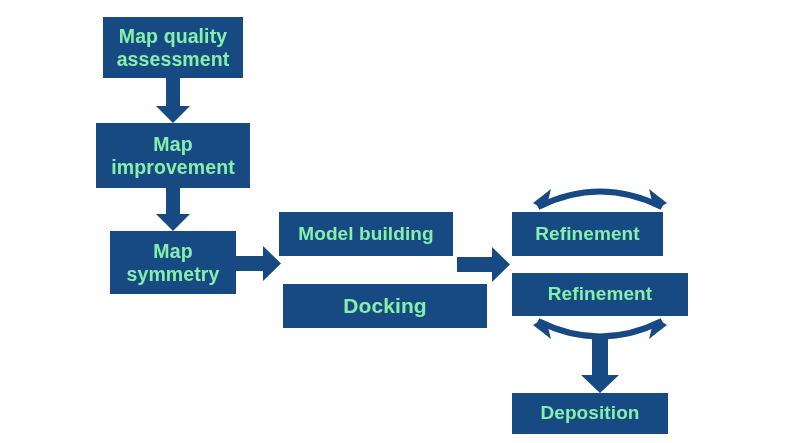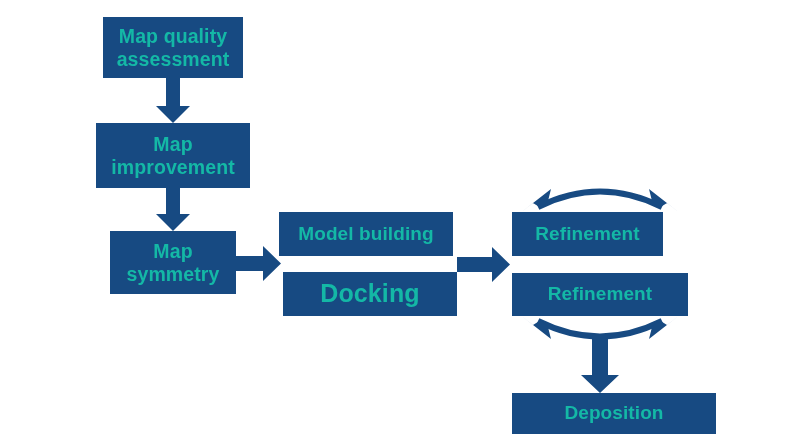--- a/index.html
+++ b/index.html
@@ -15,21 +15,21 @@
     position: relative;
     width: 800px;
     height: 443px;
     background: #ffffff;
     overflow: hidden;
   }
   .node {
     position: absolute;
     box-sizing: border-box;
     background: #174A82;
-    color: #14b8a6;
+    color: #86efac;
     display: flex;
     align-items: center;
     justify-content: flex-end;
     text-align: center;
     line-height: 1.18;
     font-weight: 600;
     letter-spacing: 0.1px;
     white-space: pre-line;
     z-index: 3;
   }
@@ -38,24 +38,24 @@
     width: 100%;
     padding: 0 4px;
     box-sizing: border-box;
   }
 
   
   #node-map-quality   { left: 103px; top: 17px;  width: 140px; height: 61px;  font-size: 19.5px; }
   #node-map-improve   { left: 96px;  top: 123px; width: 154px; height: 65px;  font-size: 19.5px; }
   #node-map-symmetry  { left: 110px; top: 231px; width: 126px; height: 63px;  font-size: 19.5px; }
   #node-model-build   { left: 279px; top: 212px; width: 174px; height: 44px;  font-size: 19px; }
-  #node-docking       { left: 283px; top: 272px; width: 174px; height: 44px;  font-size: 25px; }
+  #node-docking       { left: 283px; top: 284px; width: 204px; height: 44px;  font-size: 21px; }
   #node-refinement    { left: 512px; top: 212px; width: 151px; height: 44px;  font-size: 19px; }
   #node-validation    { left: 512px; top: 273px; width: 176px; height: 43px;  font-size: 19px; }
-  #node-deposition    { left: 512px; top: 393px; width: 204px; height: 41px;  font-size: 19px; }
+  #node-deposition    { left: 512px; top: 393px; width: 156px; height: 41px;  font-size: 19px; }
 
   
   #arrows {
     position: absolute;
     left: 0;
     top: 0;
     width: 800px;
     height: 443px;
     z-index: 2;
     pointer-events: none;

